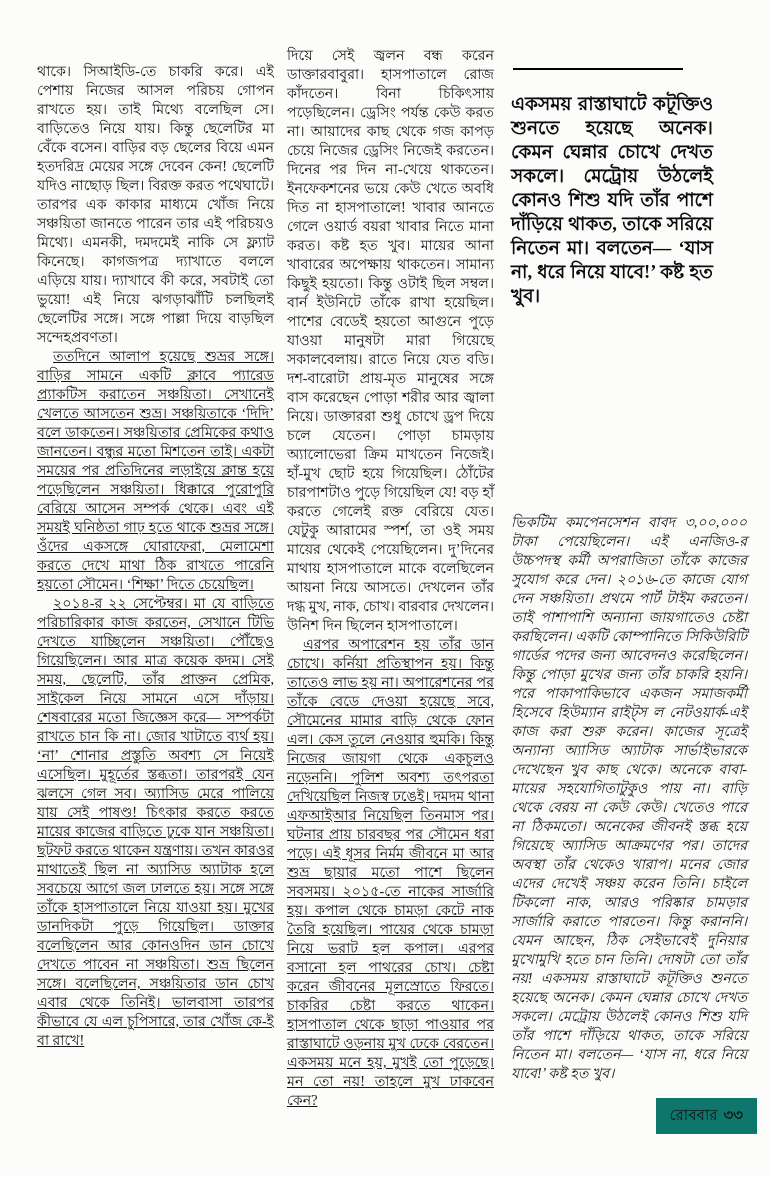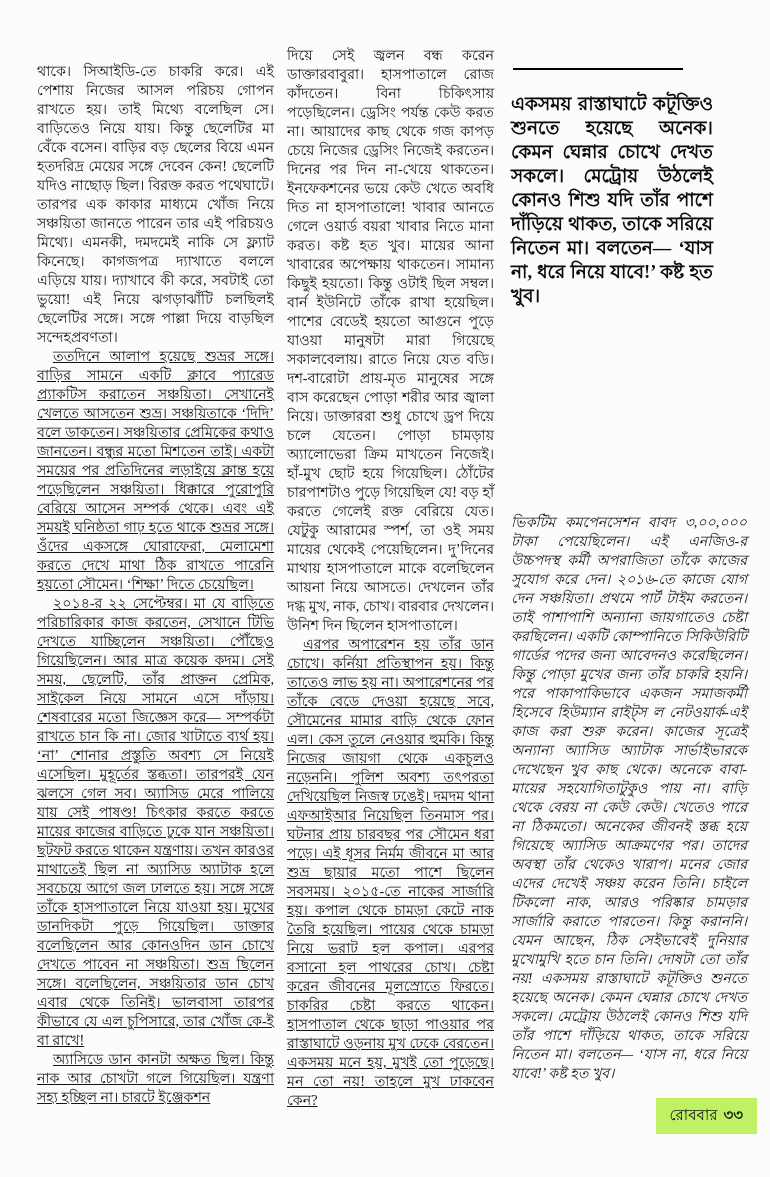--- a/index.html
+++ b/index.html
@@ -54,39 +54,38 @@
     font-weight: bold;
     font-size: 18.5px;
     line-height: 24px;
     text-align: justify;
     color: #0a0a0a;
   }
   .footer {
     position: absolute;
     top: 1098px;
     right: 13px;
-    background: #bef264;
+    background: #0f766e;
     padding: 5px 14px 6px 14px;
     font-size: 15px;
     color: #151515;
     white-space: nowrap;
   }
   .footer .mag-name { font-weight: normal; }
   .footer .page-num { font-weight: bold; margin-left: 6px; }
 </style>
 </head>
 <body>
 
 <div class="page">
 
   <div class="col col-left">
     <p>থাকে। সিআইডি-তে চাকরি করে। এই পেশায় নিজের আসল পরিচয় গোপন রাখতে হয়। তাই মিথ্যে বলেছিল সে। বাড়িতেও নিয়ে যায়। কিন্তু ছেলেটির মা বেঁকে বসেন। বাড়ির বড় ছেলের বিয়ে এমন হতদরিদ্র মেয়ের সঙ্গে দেবেন কেন! ছেলেটি যদিও নাছোড় ছিল। বিরক্ত করত পথেঘাটে। তারপর এক কাকার মাধ্যমে খোঁজ নিয়ে সঞ্চয়িতা জানতে পারেন তার এই পরিচয়ও মিথ্যে। এমনকী, দমদমেই নাকি সে ফ্ল্যাট কিনেছে। কাগজপত্র দ্যাখাতে বললে এড়িয়ে যায়। দ্যাখাবে কী করে, সবটাই তো ভুয়ো! এই নিয়ে ঝগড়াঝাঁটি চলছিলই ছেলেটির সঙ্গে। সঙ্গে পাল্লা দিয়ে বাড়ছিল সন্দেহপ্রবণতা।</p>
     <p class="indent">ততদিনে আলাপ হয়েছে শুভ্রর সঙ্গে। বাড়ির সামনে একটি ক্লাবে প্যারেড প্র্যাকটিস করাতেন সঞ্চয়িতা। সেখানেই খেলতে আসতেন শুভ্র। সঞ্চয়িতাকে ‘দিদি’ বলে ডাকতেন। সঞ্চয়িতার প্রেমিকের কথাও জানতেন। বন্ধুর মতো মিশতেন তাই। একটা সময়ের পর প্রতিদিনের লড়াইয়ে ক্লান্ত হয়ে পড়েছিলেন সঞ্চয়িতা। ধিক্কারে পুরোপুরি বেরিয়ে আসেন সম্পর্ক থেকে। এবং এই সময়ই ঘনিষ্ঠতা গাঢ় হতে থাকে শুভ্রর সঙ্গে। ওঁদের একসঙ্গে ঘোরাফেরা, মেলামেশা করতে দেখে মাথা ঠিক রাখতে পারেনি হয়তো সৌমেন। ‘শিক্ষা’ দিতে চেয়েছিল।</p>
     <p class="indent">২০১৪-র ২২ সেপ্টেম্বর। মা যে বাড়িতে পরিচারিকার কাজ করতেন, সেখানে টিভি দেখতে যাচ্ছিলেন সঞ্চয়িতা। পৌঁছেও গিয়েছিলেন। আর মাত্র কয়েক কদম। সেই সময়, ছেলেটি, তাঁর প্রাক্তন প্রেমিক, সাইকেল নিয়ে সামনে এসে দাঁড়ায়। শেষবারের মতো জিজ্ঞেস করে— সম্পর্কটা রাখতে চান কি না। জোর খাটাতে ব্যর্থ হয়। ‘না’ শোনার প্রস্তুতি অবশ্য সে নিয়েই এসেছিল। মুহূর্তের স্তব্ধতা। তারপরই যেন ঝলসে গেল সব। অ্যাসিড মেরে পালিয়ে যায় সেই পাষণ্ড! চিৎকার করতে করতে মায়ের কাজের বাড়িতে ঢুকে যান সঞ্চয়িতা। ছটফট করতে থাকেন যন্ত্রণায়। তখন কারওর মাথাতেই ছিল না অ্যাসিড অ্যাটাক হলে সবচেয়ে আগে জল ঢালতে হয়। সঙ্গে সঙ্গে তাঁকে হাসপাতালে নিয়ে যাওয়া হয়। মুখের ডানদিকটা পুড়ে গিয়েছিল। ডাক্তার বলেছিলেন আর কোনওদিন ডান চোখে দেখতে পাবেন না সঞ্চয়িতা। শুভ্র ছিলেন সঙ্গে। বলেছিলেন, সঞ্চয়িতার ডান চোখ এবার থেকে তিনিই। ভালবাসা তারপর কীভাবে যে এল চুপিসারে, তার খোঁজ কে-ই বা রাখে!</p>
-    <p class="indent">অ্যাসিডে ডান কানটা অক্ষত ছিল। কিন্তু নাক আর চোখটা গলে গিয়েছিল। যন্ত্রণা সহ্য হচ্ছিল না। চারটে ইঞ্জেকশন</p>
   </div>
 
   <div class="col col-middle">
     <p>দিয়ে সেই জ্বলন বন্ধ করেন ডাক্তারবাবুরা। হাসপাতালে রোজ কাঁদতেন। বিনা চিকিৎসায় পড়েছিলেন। ড্রেসিং পর্যন্ত কেউ করত না। আয়াদের কাছ থেকে গজ কাপড় চেয়ে নিজের ড্রেসিং নিজেই করতেন। দিনের পর দিন না-খেয়ে থাকতেন। ইনফেকশনের ভয়ে কেউ খেতে অবধি দিত না হাসপাতালে! খাবার আনতে গেলে ওয়ার্ড বয়রা খাবার নিতে মানা করত। কষ্ট হত খুব। মায়ের আনা খাবারের অপেক্ষায় থাকতেন। সামান্য কিছুই হয়তো। কিন্তু ওটাই ছিল সম্বল। বার্ন ইউনিটে তাঁকে রাখা হয়েছিল। পাশের বেডেই হয়তো আগুনে পুড়ে যাওয়া মানুষটা মারা গিয়েছে সকালবেলায়। রাতে নিয়ে যেত বডি। দশ-বারোটা প্রায়-মৃত মানুষের সঙ্গে বাস করেছেন পোড়া শরীর আর জ্বালা নিয়ে। ডাক্তাররা শুধু চোখে ড্রপ দিয়ে চলে যেতেন। পোড়া চামড়ায় অ্যালোভেরা ক্রিম মাখতেন নিজেই। হাঁ-মুখ ছোট হয়ে গিয়েছিল। ঠোঁটের চারপাশটাও পুড়ে গিয়েছিল যে! বড় হাঁ করতে গেলেই রক্ত বেরিয়ে যেত। যেটুকু আরামের স্পর্শ, তা ওই সময় মায়ের থেকেই পেয়েছিলেন। দু’দিনের মাথায় হাসপাতালে মাকে বলেছিলেন আয়না নিয়ে আসতে। দেখলেন তাঁর দগ্ধ মুখ, নাক, চোখ। বারবার দেখলেন। উনিশ দিন ছিলেন হাসপাতালে।</p>
     <p class="indent">এরপর অপারেশন হয় তাঁর ডান চোখে। কর্নিয়া প্রতিস্থাপন হয়। কিন্তু তাতেও লাভ হয় না। অপারেশনের পর তাঁকে বেডে দেওয়া হয়েছে সবে, সৌমেনের মামার বাড়ি থেকে ফোন এল। কেস তুলে নেওয়ার হুমকি। কিন্তু নিজের জায়গা থেকে একচুলও নড়েননি। পুলিশ অবশ্য তৎপরতা দেখিয়েছিল নিজস্ব ঢঙেই। দমদম থানা এফআইআর নিয়েছিল তিনমাস পর। ঘটনার প্রায় চারবছর পর সৌমেন ধরা পড়ে। এই ধূসর নির্মম জীবনে মা আর শুভ্র ছায়ার মতো পাশে ছিলেন সবসময়। ২০১৫-তে নাকের সার্জারি হয়। কপাল থেকে চামড়া কেটে নাক তৈরি হয়েছিল। পায়ের থেকে চামড়া নিয়ে ভরাট হল কপাল। এরপর বসানো হল পাথরের চোখ। চেষ্টা করেন জীবনের মূলস্রোতে ফিরতে। চাকরির চেষ্টা করতে থাকেন। হাসপাতাল থেকে ছাড়া পাওয়ার পর রাস্তাঘাটে ওড়নায় মুখ ঢেকে বেরতেন। একসময় মনে হয়, মুখই তো পুড়েছে। মন তো নয়! তাহলে মুখ ঢাকবেন কেন?</p>
   </div>
 
   <div class="pull-quote-rule"></div>
   <div class="pull-quote">একসময় রাস্তাঘাটে কটূক্তিও শুনতে হয়েছে অনেক। কেমন ঘেন্নার চোখে দেখত সকলে। মেট্রোয় উঠলেই কোনও শিশু যদি তাঁর পাশে দাঁড়িয়ে থাকত, তাকে সরিয়ে নিতেন মা। বলতেন— ‘যাস না, ধরে নিয়ে যাবে!’ কষ্ট হত খুব।</div>
 

